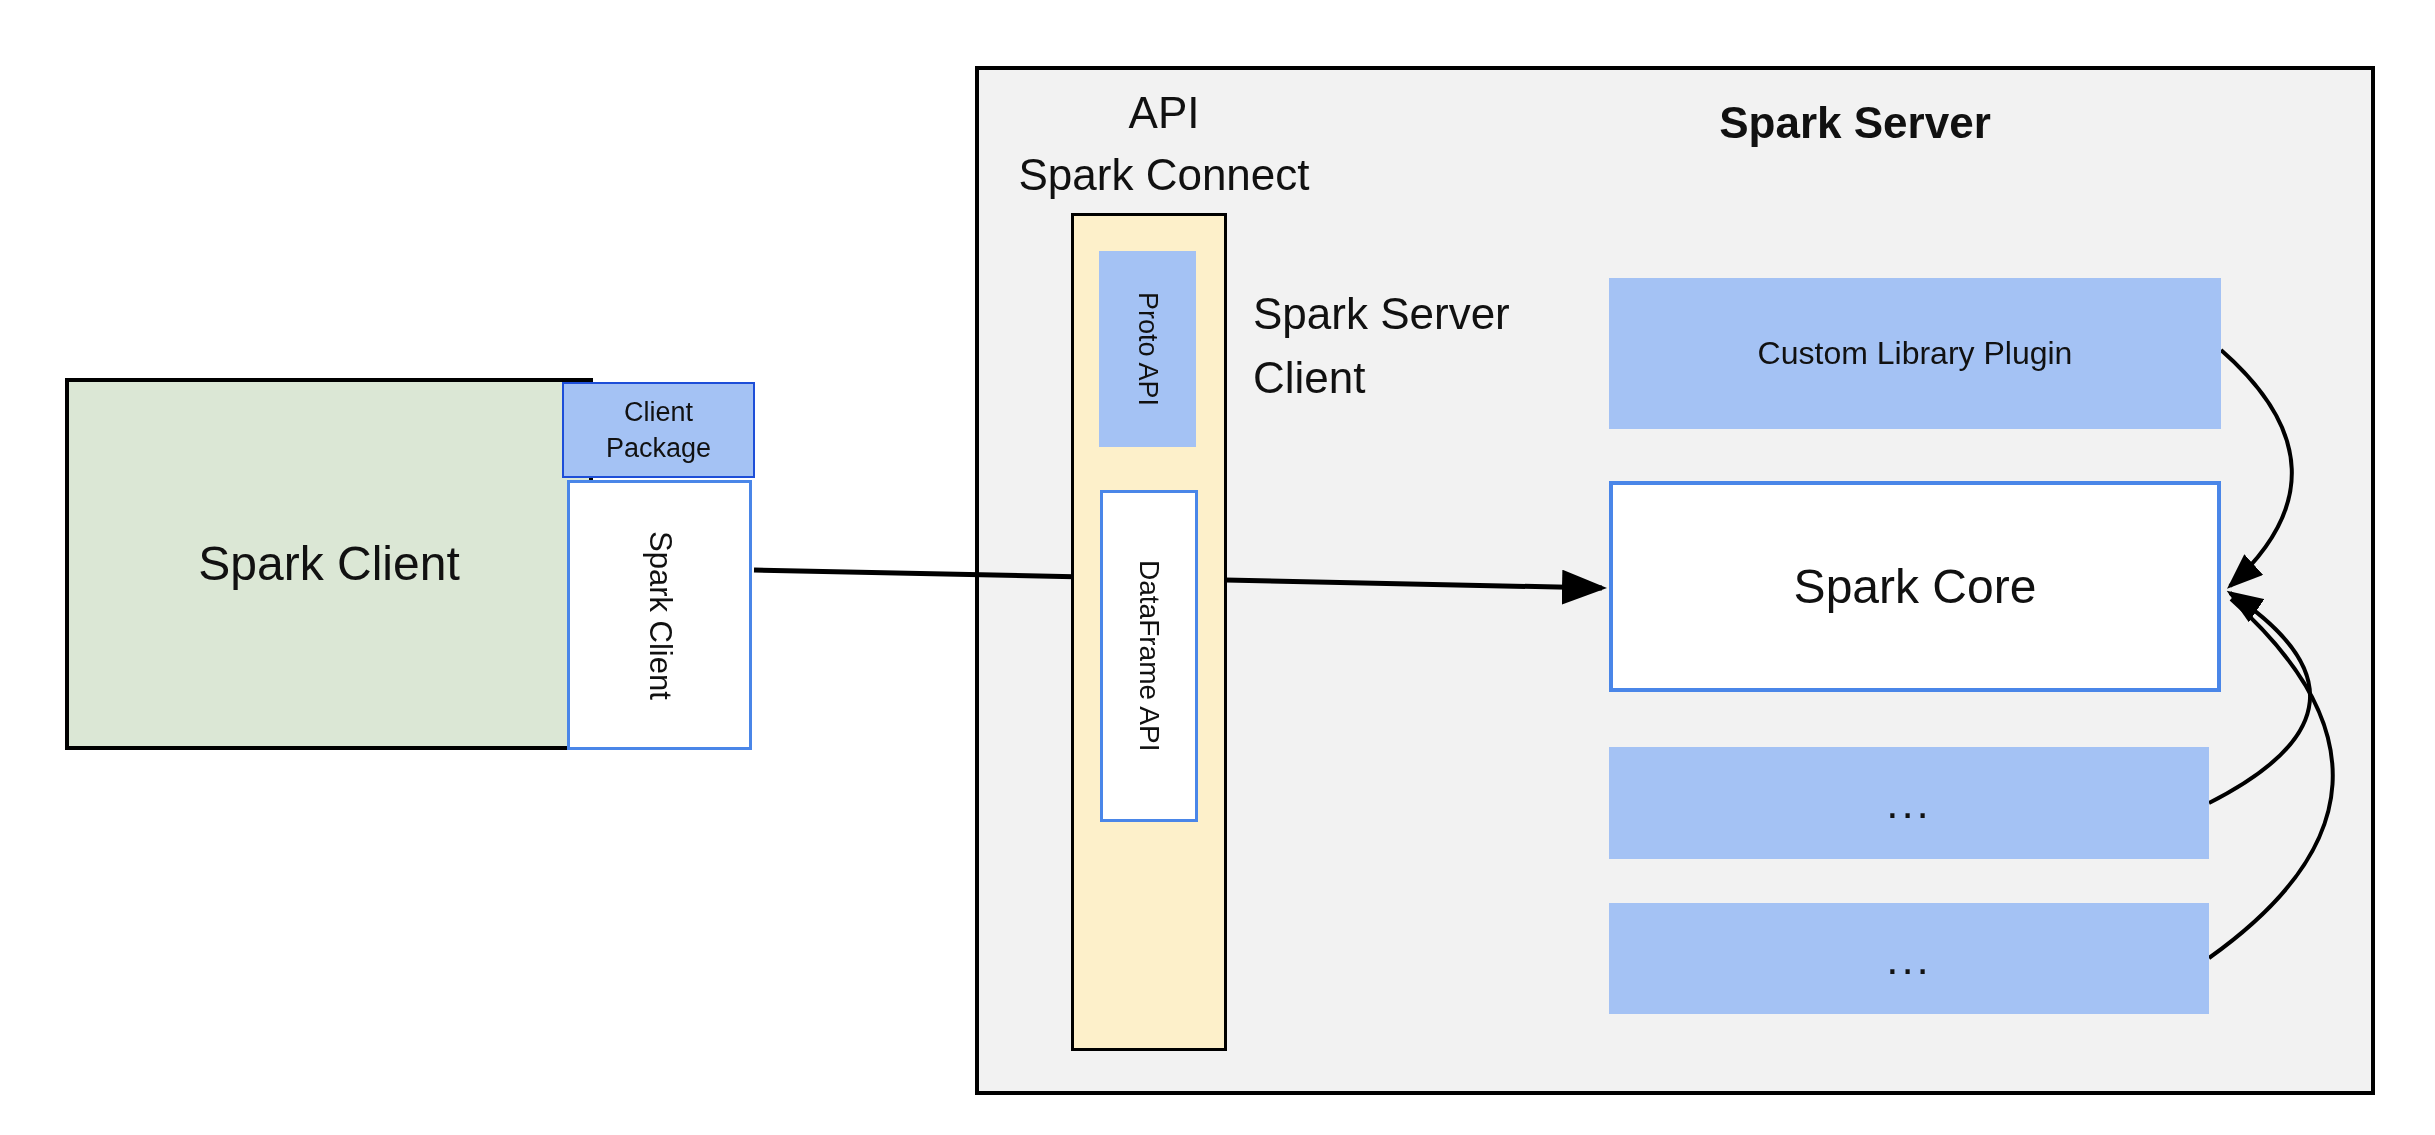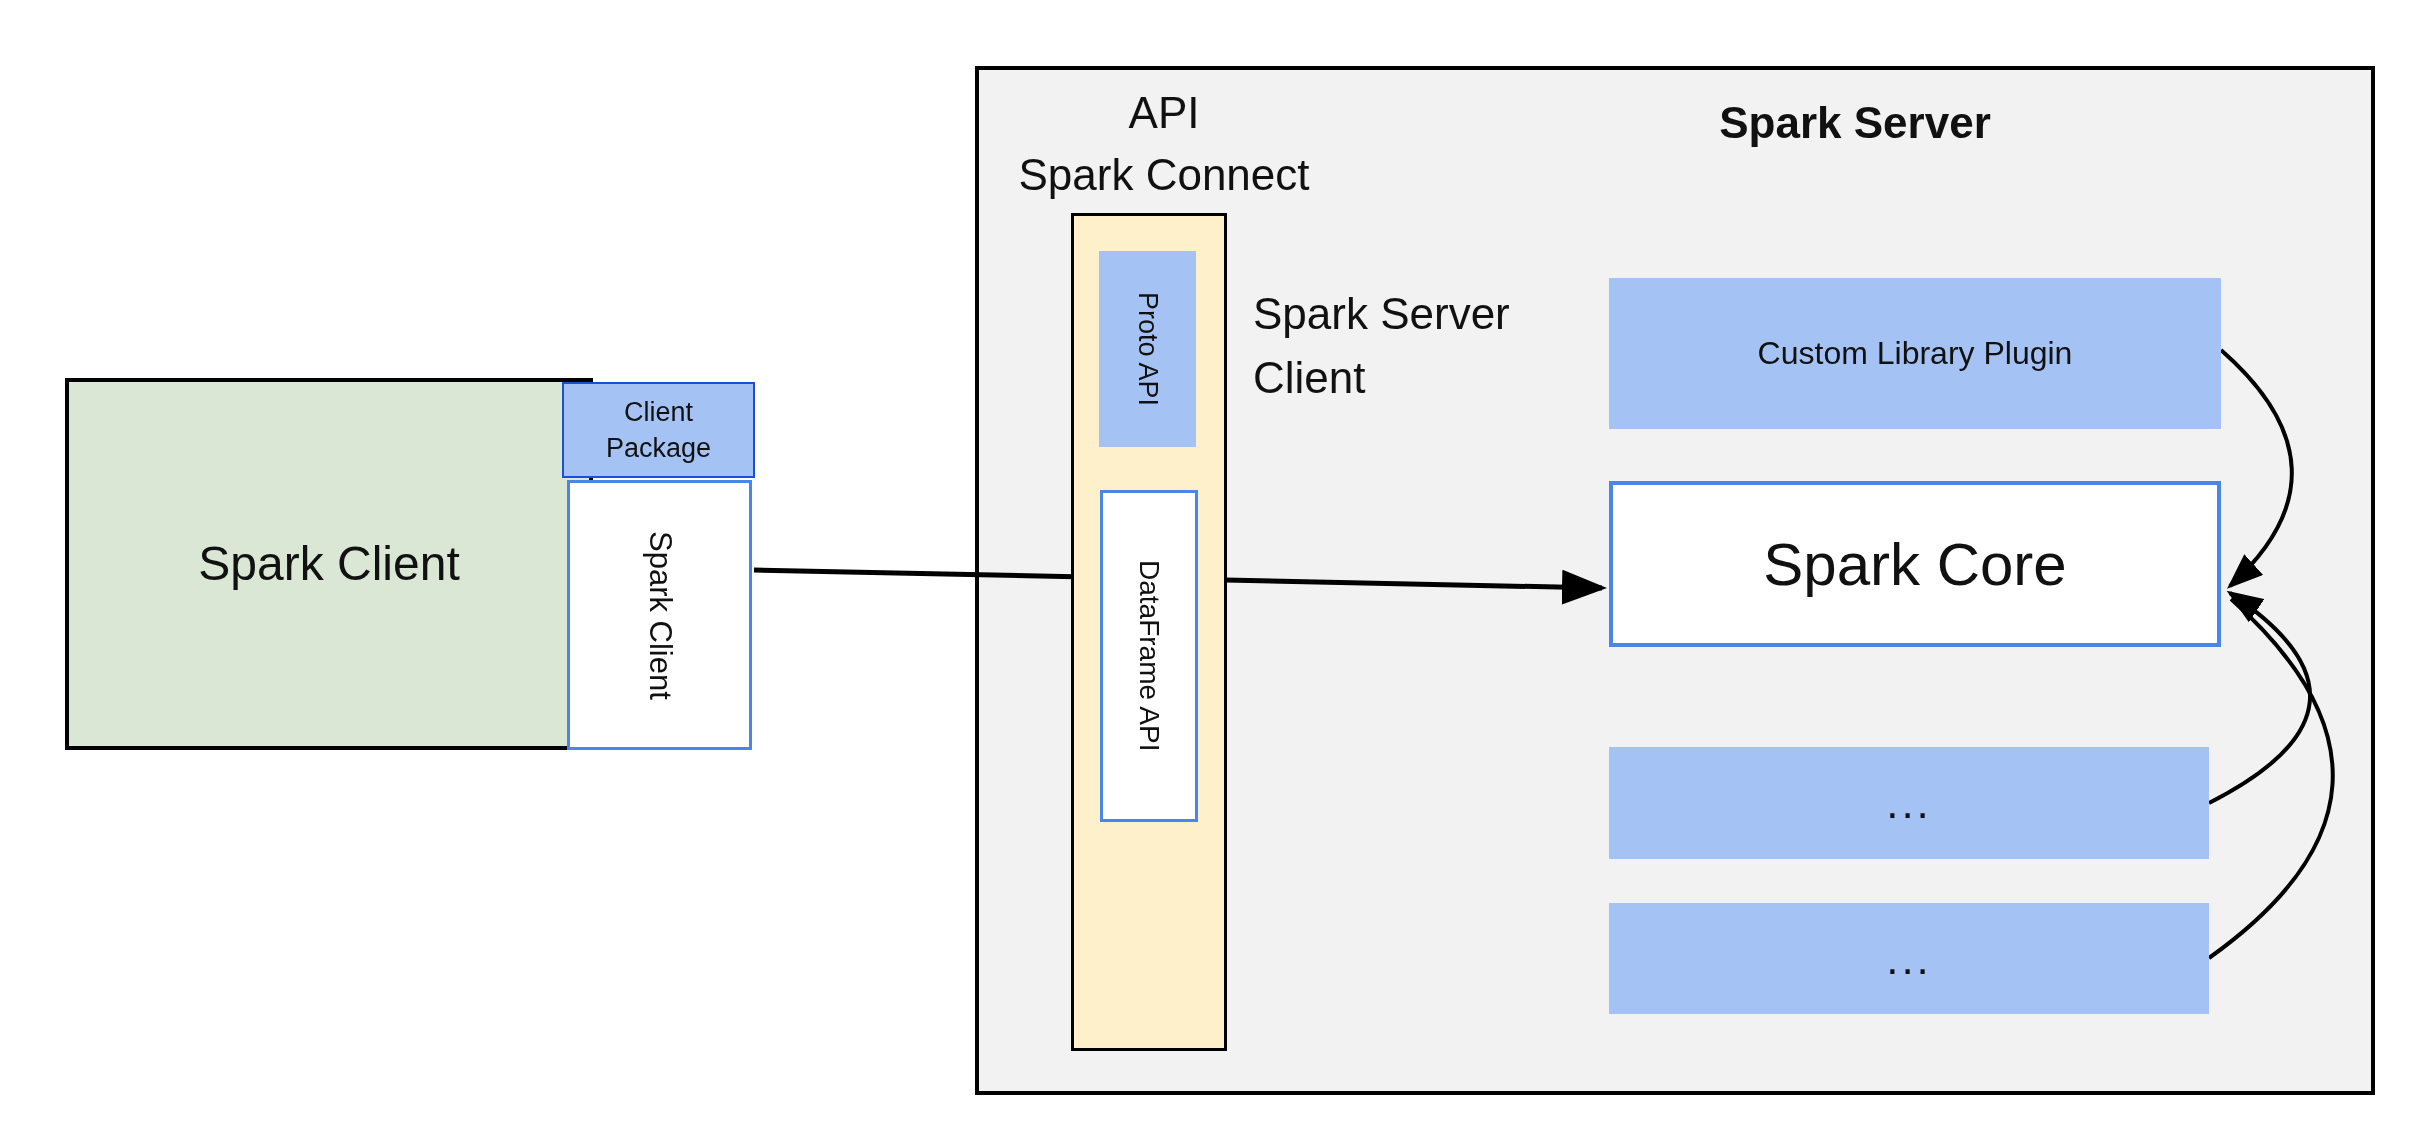--- a/index.html
+++ b/index.html
@@ -86,26 +86,26 @@
   .dataframe-api .vtext { font-size: 28px; }
 
   .custom-library-plugin {
     left: 1609px; top: 278px; width: 612px; height: 151px;
     background: #a4c2f4;
     z-index: 10;
     display: flex; align-items: center; justify-content: center;
     font-size: 32px;
   }
   .spark-core {
-    left: 1609px; top: 481px; width: 612px; height: 166px;
+    left: 1609px; top: 481px; width: 612px; height: 211px;
     background: #ffffff;
     border: 4px solid #4a86e8;
     z-index: 10;
     display: flex; align-items: center; justify-content: center;
-    font-size: 60px;
+    font-size: 48px;
   }
   .plugin-box {
     left: 1609px; width: 600px; height: 112px;
     background: #a4c2f4;
     z-index: 10;
     display: flex; align-items: center; justify-content: center;
     font-size: 44px; letter-spacing: 3px;
   }
   .plugin-box-1 { top: 747px; }
   .plugin-box-2 { top: 903px; height: 111px; }

